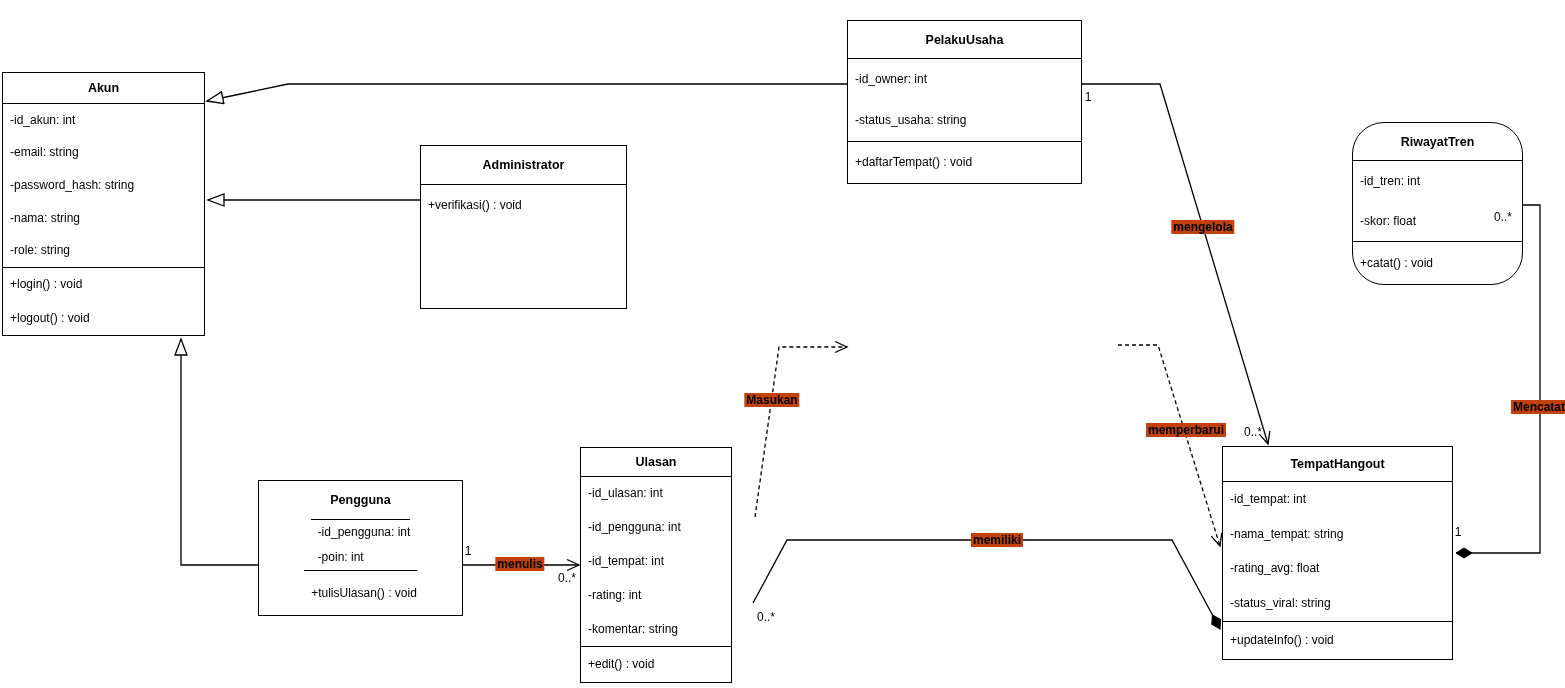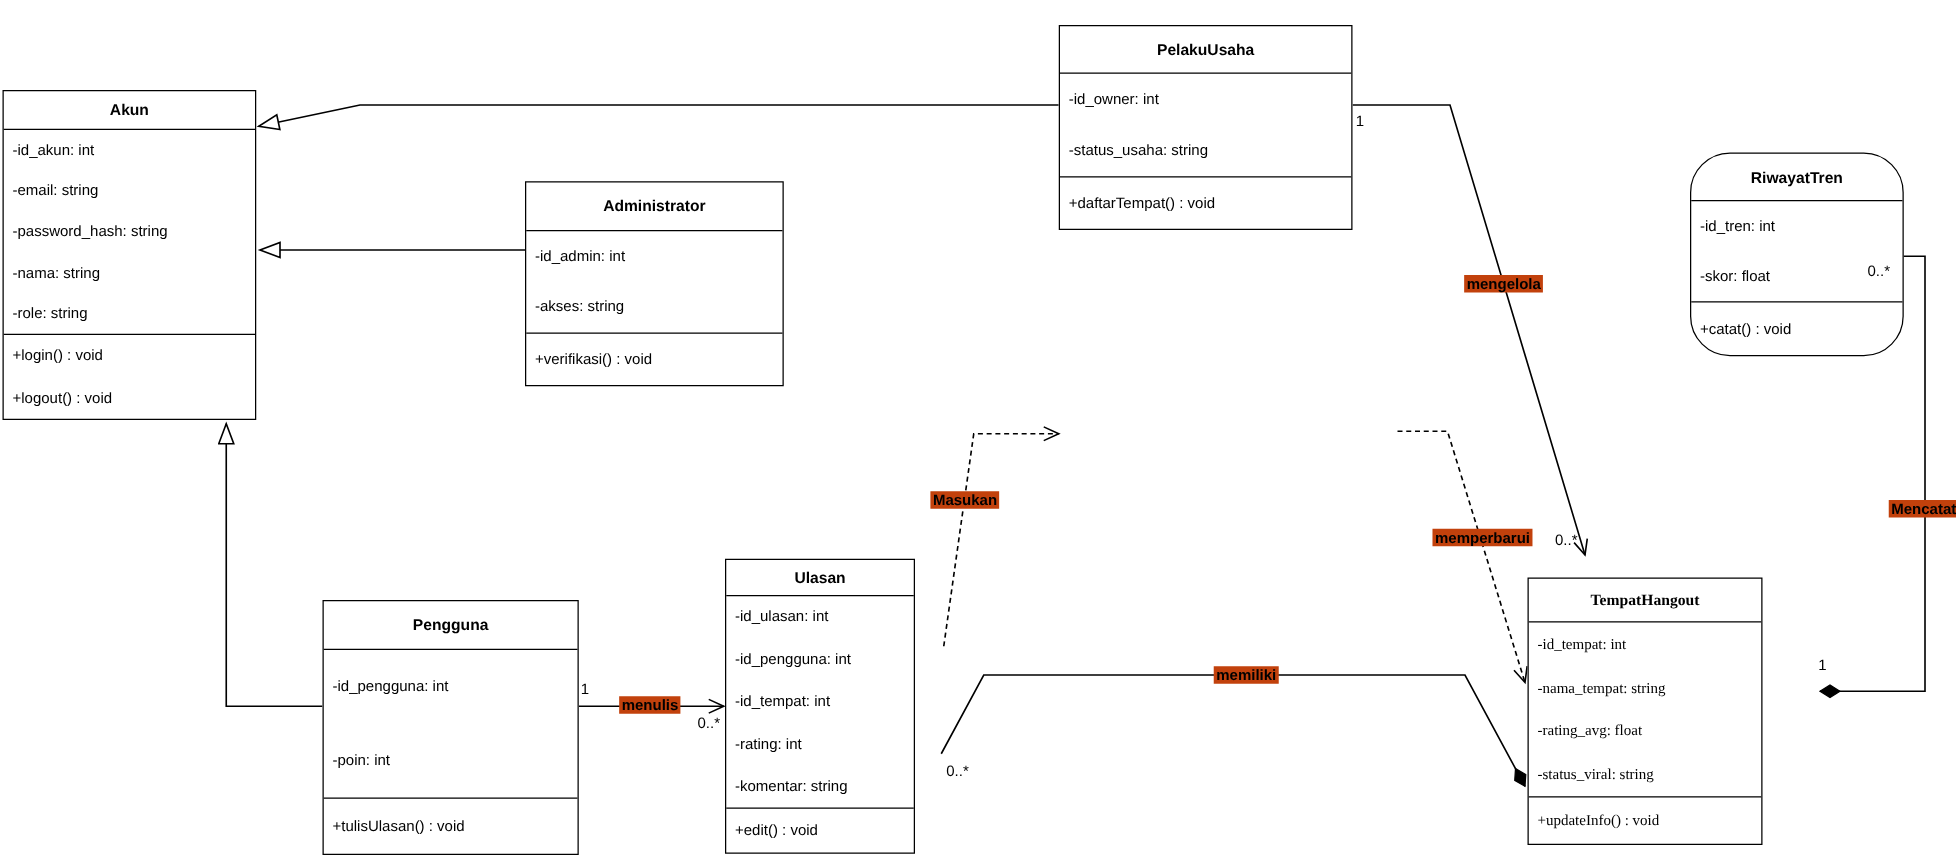--- a/index.html
+++ b/index.html
@@ -57,24 +57,20 @@
       <div class="uml-row">-role: string</div>
     </div>
     <div class="uml-sec" style="height:68px">
       <div class="uml-row">+login() : void</div>
       <div class="uml-row">+logout() : void</div>
     </div>
   </div>
 
   <div class="uml-class" style="left:420px;top:122px;width:207px;height:164px;margin-top:23px;">
     <div class="uml-title" style="height:38px">Administrator</div>
-    <div class="uml-sec" style="flex:1 1 auto">
-      <div class="uml-row">-id_admin: int</div>
-      <div class="uml-row">-akses: string</div>
-    </div>
     <div class="uml-sec" style="height:42px">
       <div class="uml-row">+verifikasi() : void</div>
     </div>
   </div>
 
   <div class="uml-class" style="left:847px;top:20px;width:235px;height:164px;">
     <div class="uml-title" style="height:37px">PelakuUsaha</div>
     <div class="uml-sec" style="flex:1 1 auto">
       <div class="uml-row">-id_owner: int</div>
       <div class="uml-row">-status_usaha: string</div>
@@ -103,32 +99,32 @@
       <div class="uml-row">-id_pengguna: int</div>
       <div class="uml-row">-id_tempat: int</div>
       <div class="uml-row">-rating: int</div>
       <div class="uml-row">-komentar: string</div>
     </div>
     <div class="uml-sec" style="height:36px">
       <div class="uml-row">+edit() : void</div>
     </div>
   </div>
 
-  <div class="uml-class" style="left:258px;top:480px;width:205px;height:204px;">
+  <div class="uml-class" style="left:258px;top:480px;width:205px;height:136px;align-items:center;">
     <div class="uml-title" style="height:38px">Pengguna</div>
     <div class="uml-sec" style="flex:1 1 auto">
       <div class="uml-row">-id_pengguna: int</div>
       <div class="uml-row">-poin: int</div>
     </div>
     <div class="uml-sec" style="height:45px">
       <div class="uml-row">+tulisUlasan() : void</div>
     </div>
   </div>
 
-  <div class="uml-class" style="left:1222px;top:462px;width:188px;height:214px;font-family:Liberation Serif, serif;">
+  <div class="uml-class" style="left:1222px;top:446px;width:231px;height:214px;">
     <div class="uml-title" style="height:34px">TempatHangout</div>
     <div class="uml-sec" style="flex:1 1 auto">
       <div class="uml-row">-id_tempat: int</div>
       <div class="uml-row">-nama_tempat: string</div>
       <div class="uml-row">-rating_avg: float</div>
       <div class="uml-row">-status_viral: string</div>
     </div>
     <div class="uml-sec" style="height:38px">
       <div class="uml-row">+updateInfo() : void</div>
     </div>

